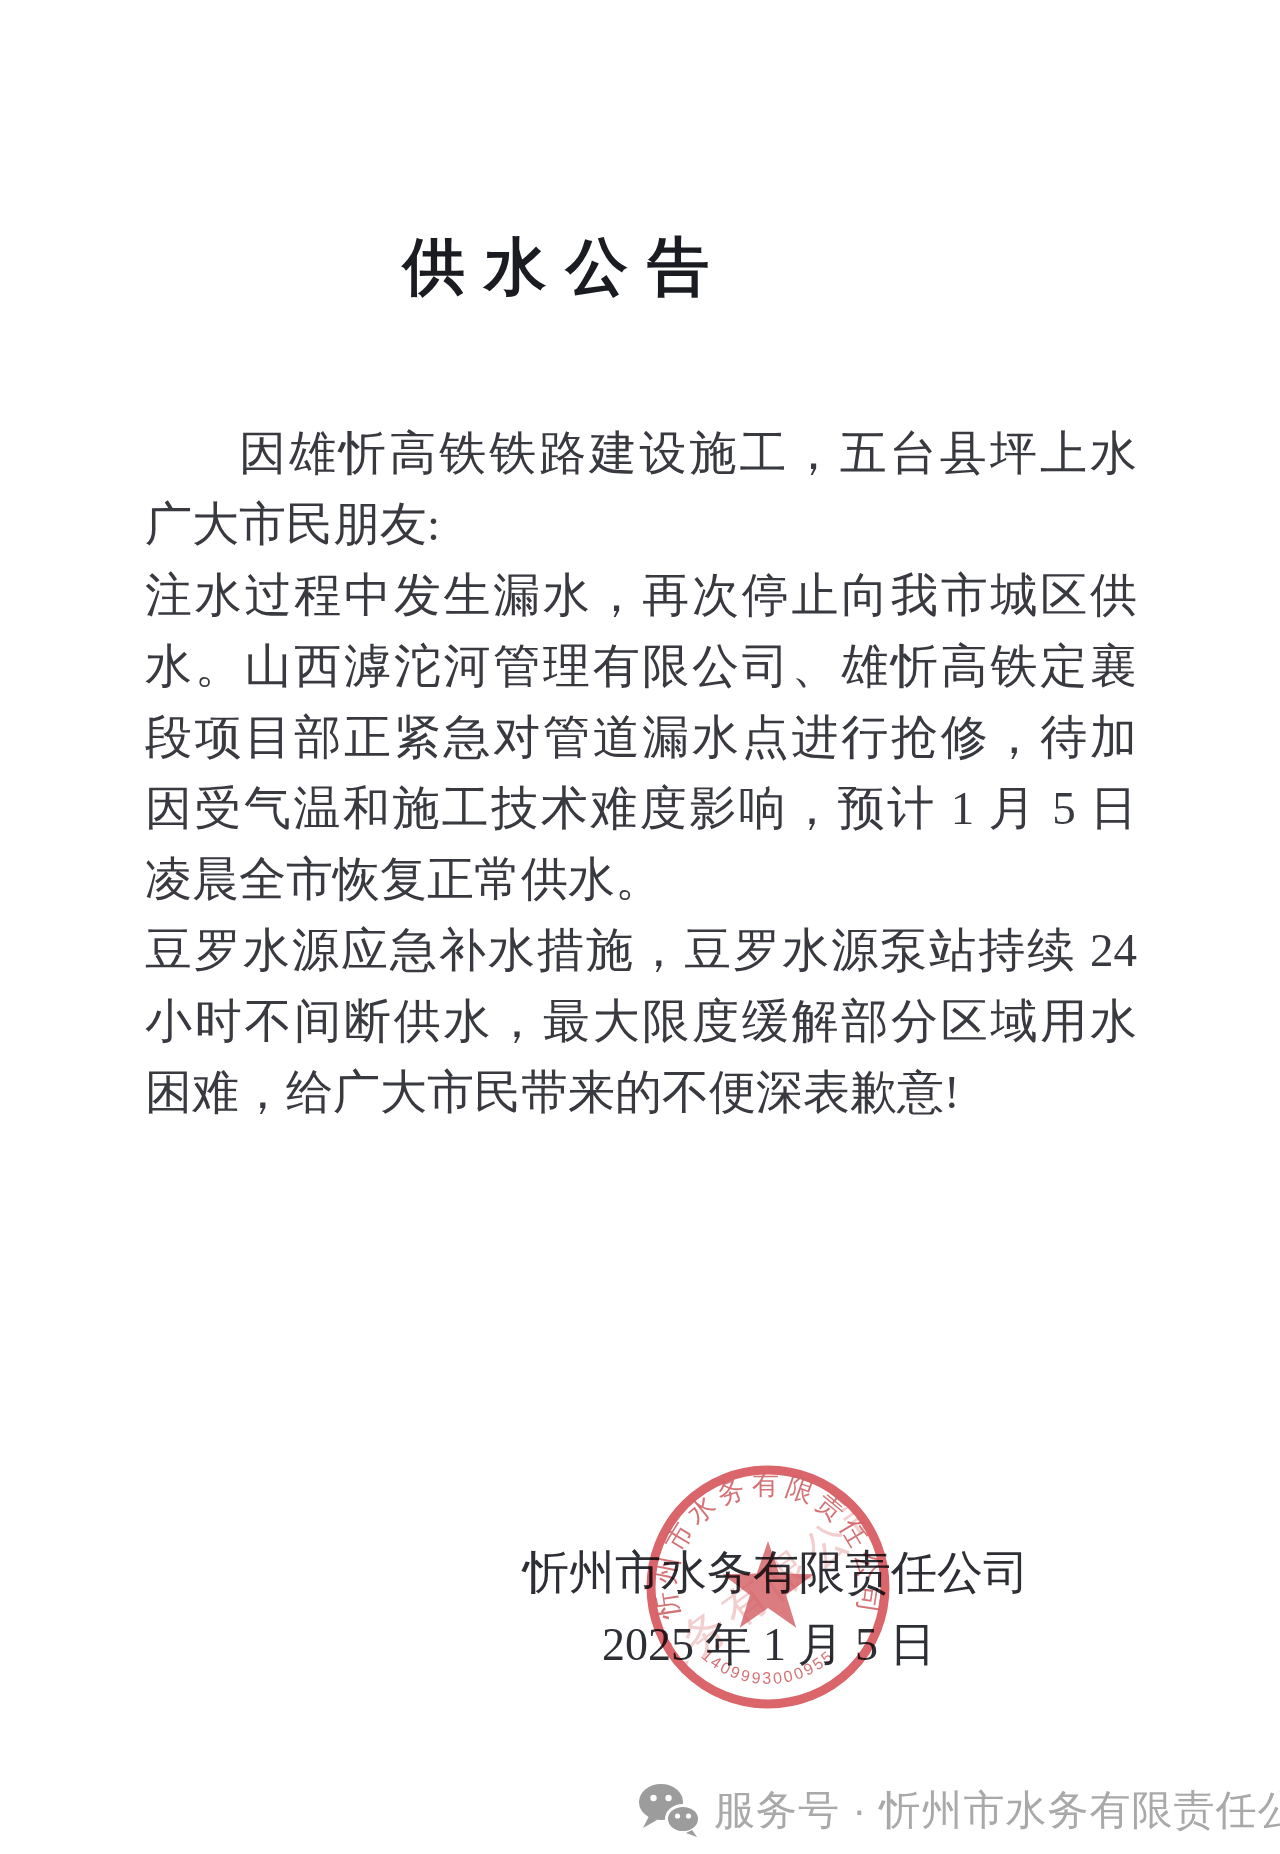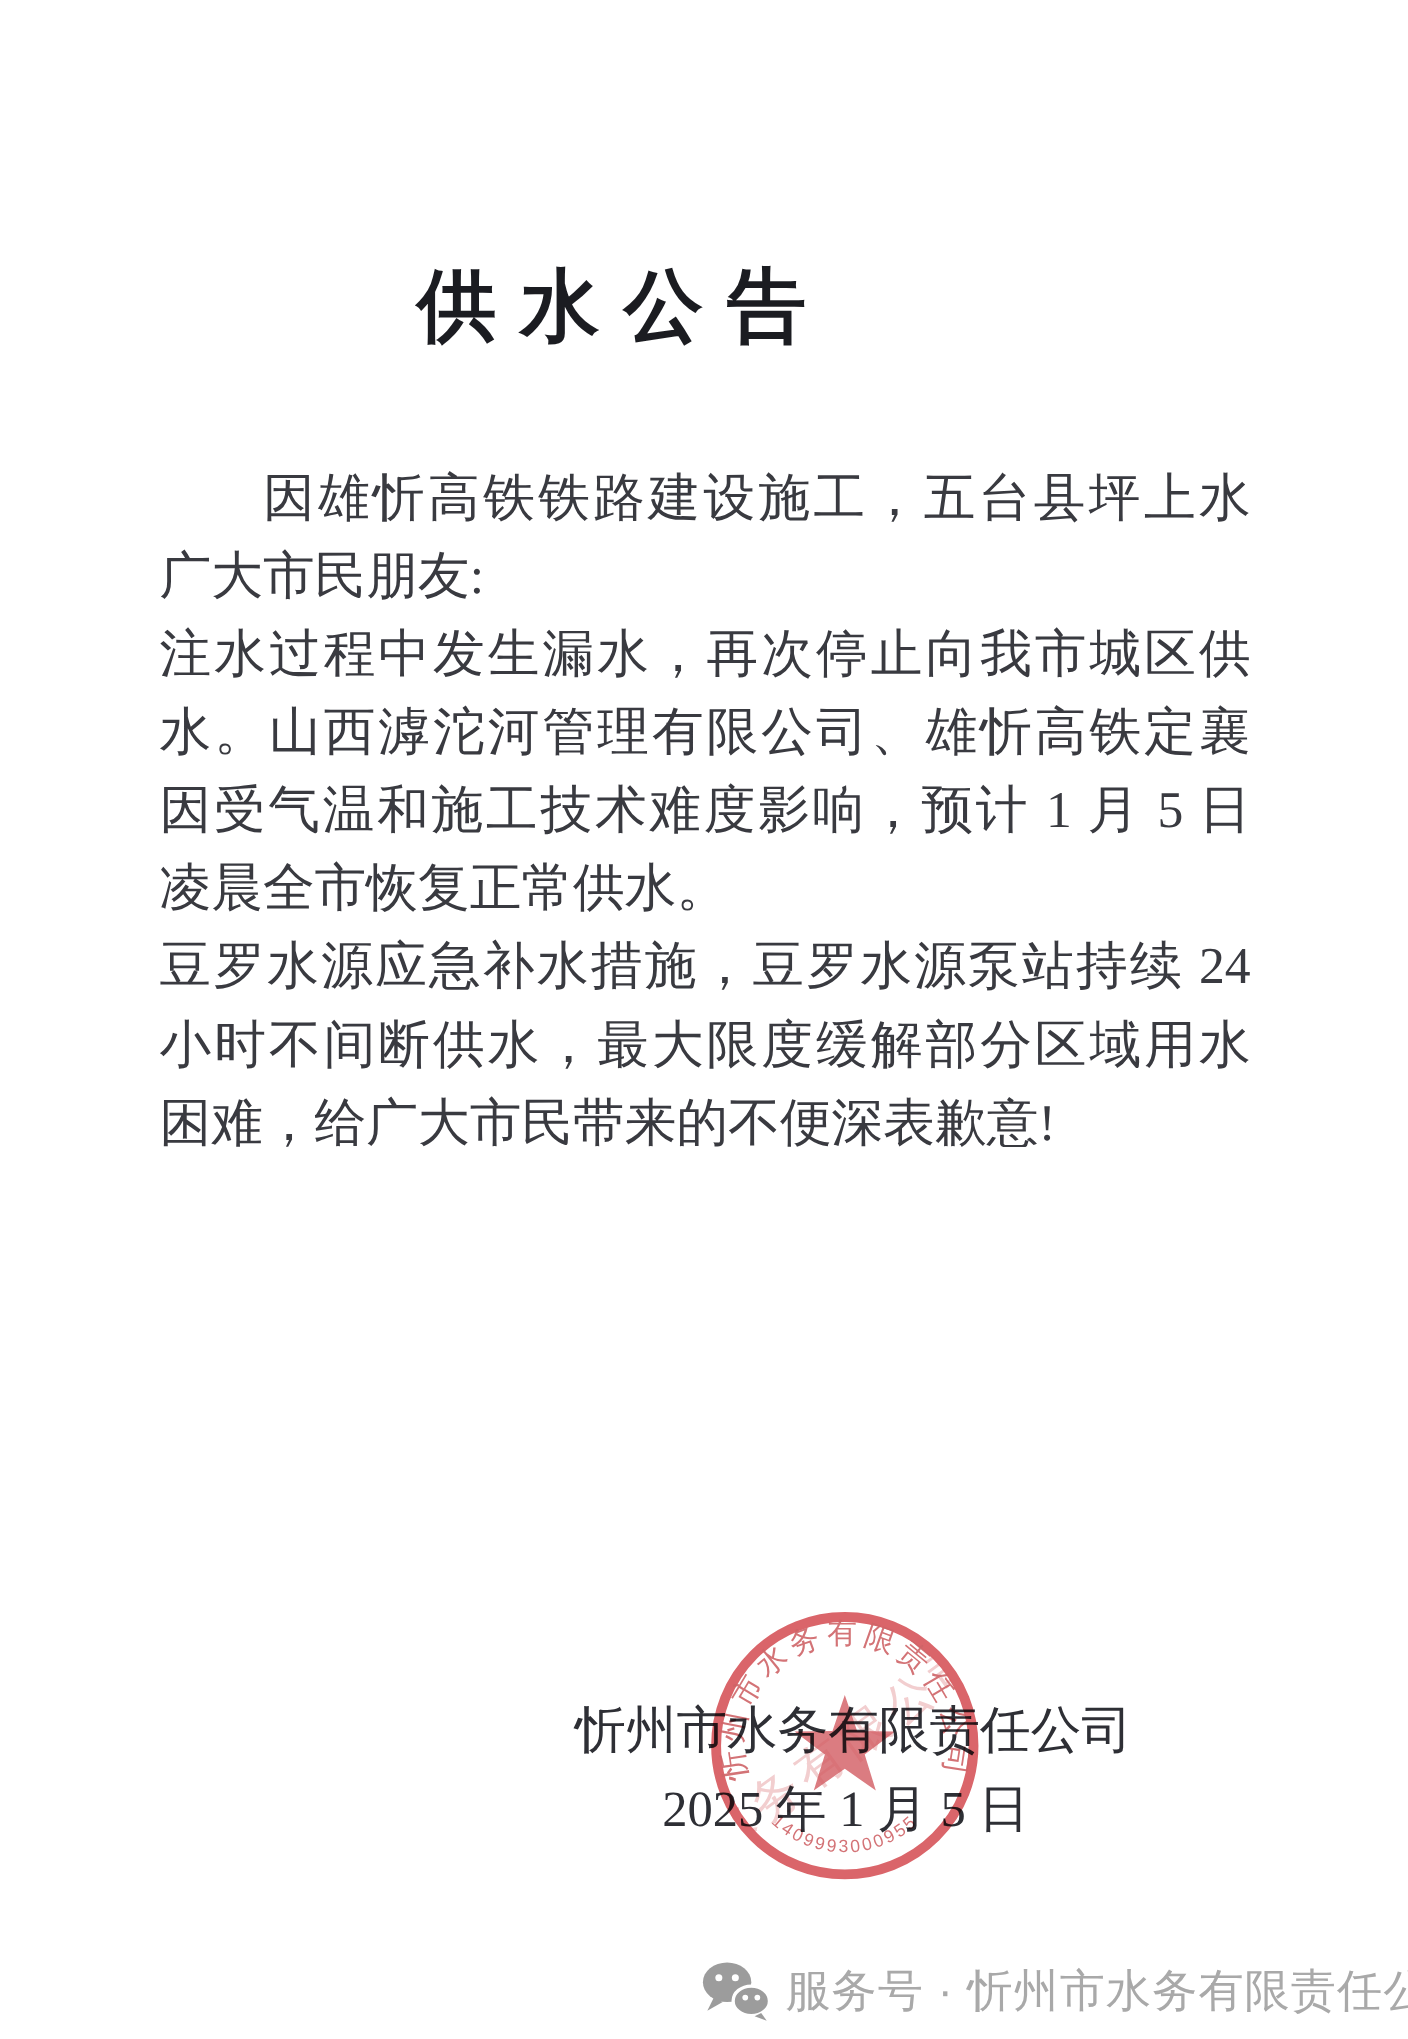--- a/index.html
+++ b/index.html
@@ -7,21 +7,21 @@
     position:relative;
     width:1280px;height:1854px;
     margin:0 auto;
     background:#ffffff;
     overflow:hidden;
     font-family:"Liberation Serif","DejaVu Serif",serif;
   }
   .title{
     position:absolute;top:183px;left:0;width:1114px;
     text-align:center;
-    font-size:72px;font-weight:900;
+    font-size:62px;font-weight:900;
     color:#1b1c21;
     letter-spacing:2px;
     white-space:nowrap;
   }
   .body-block{
     position:absolute;left:145px;top:418px;width:992px;
     font-size:47px;color:#393a40;
   }
   .line{
     height:71px;line-height:71px;
@@ -60,20 +60,21 @@
 
 <div class="page">
 
   <h1 class="title">供 水 公 告</h1>
 
   <div class="body-block">
     <div class="line full indent">因雄忻高铁铁路建设施工，五台县坪上水</div>
     <div class="line end">广大市民朋友:</div>
     <div class="line full">注水过程中发生漏水，再次停止向我市城区供</div>
     <div class="line full">水。山西滹沱河管理有限公司、雄忻高铁定襄</div>
+    <div class="line full">段项目部正紧急对管道漏水点进行抢修，待加</div>
     <div class="line full">因受气温和施工技术难度影响，预计 1 月 5 日</div>
     <div class="line end">凌晨全市恢复正常供水。</div>
     <div class="line full">豆罗水源应急补水措施，豆罗水源泵站持续 24</div>
     <div class="line full">小时不间断供水，最大限度缓解部分区域用水</div>
     <div class="line end">困难，给广大市民带来的不便深表歉意!</div>
   </div>
 
   <div class="signature">忻州市水务有限责任公司</div>
   <div class="date">2025 年 1 月 5 日</div>
 

